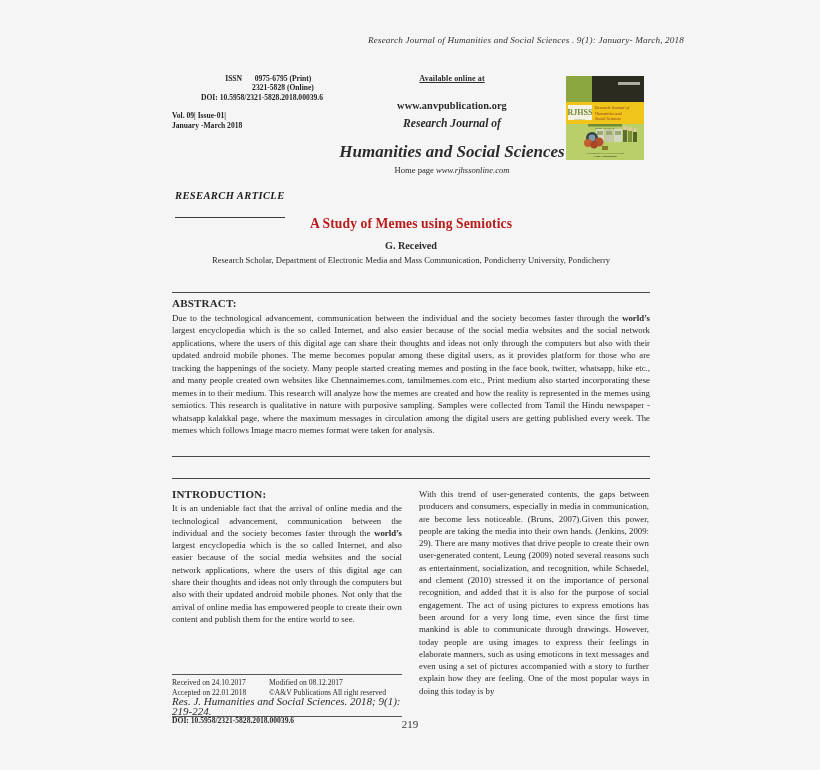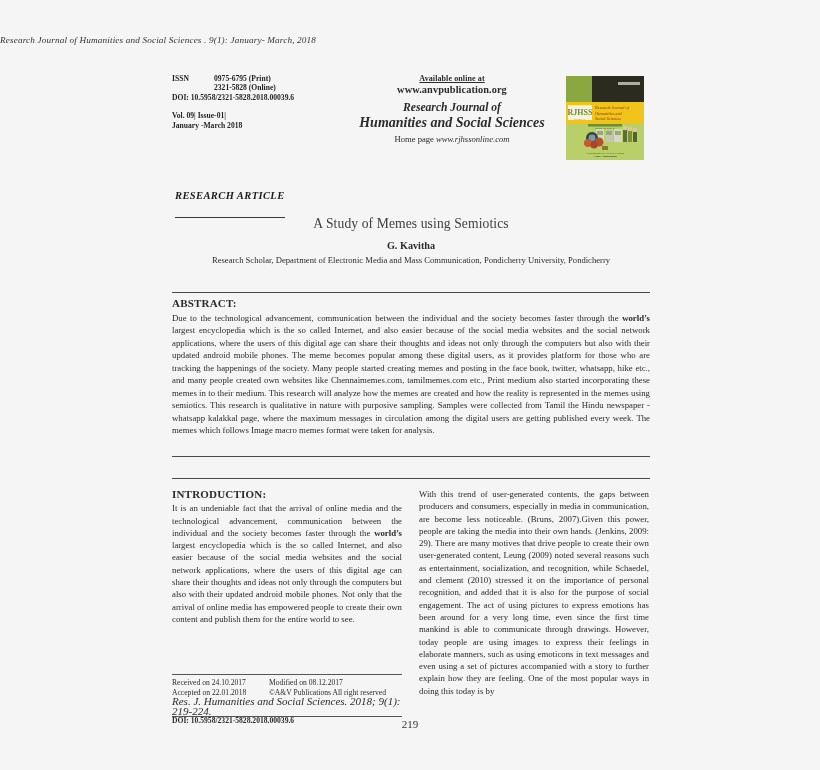--- a/index.html
+++ b/index.html
@@ -32,21 +32,21 @@
     height: 770px;
     background: #f5f5f5;
   }
 
   
   .running-head {
     position: absolute;
     left: 0;
     top: 35px;
     width: 684px;
-    text-align: left;
+    text-align: right;
     font-style: italic;
     font-size: 9.2px;
     letter-spacing: 0.15px;
     color: #333;
   }
 
   
   .masthead {
     position: absolute;
     left: 172px;
@@ -58,21 +58,21 @@
   .ident-block {
     position: absolute;
     left: 0;
     top: 0;
     width: 180px;
     font-size: 7.6px;
     font-weight: bold;
     line-height: 9.4px;
     color: #1f1f1f;
   }
-  .ident-row { white-space: nowrap; }
+  .ident-row { white-space: nowrap; text-align: center; }
   .ident-row .lbl { display: inline-block; width: 42px; }
   .ident-indent { padding-left: 42px; }
   .ident-doi { margin-top: 0px; }
   .vol-block {
     margin-top: 9px;
     font-size: 7.6px;
     font-weight: bold;
     line-height: 9.6px;
   }
 
@@ -86,33 +86,33 @@
   .avail {
     font-size: 8px;
     font-weight: bold;
     text-decoration: underline;
     letter-spacing: 0.1px;
   }
   .site {
     font-size: 10.3px;
     font-weight: bold;
     letter-spacing: 0.1px;
-    margin-top: 1px;
+    margin-top: 17px;
   }
   .jname1 {
     font-size: 11.6px;
     font-weight: bold;
     font-style: italic;
     margin-top: 6px;
   }
   .jname2 {
-    font-size: 14px;
+    font-size: 17px;
     font-weight: bold;
     font-style: italic;
-    margin-top: 1px;
+    margin-top: 12px;
   }
   .homepage {
     font-size: 8.6px;
     margin-top: 3px;
   }
   .homepage .hp-url { font-style: italic; }
 
   
   .cover {
     position: absolute;
@@ -139,23 +139,23 @@
     color: #1c1c1c;
   }
 
   .title {
     position: absolute;
     left: 172px;
     top: 216px;
     width: 478px;
     text-align: center;
     font-size: 13.6px;
-    font-weight: normal;
+    font-weight: bold;
     letter-spacing: 0.1px;
-    color: #404040;
+    color: #b91c1c;
   }
 
   .author {
     position: absolute;
     left: 172px;
     top: 240px;
     width: 478px;
     text-align: center;
     font-size: 10.2px;
     font-weight: bold;
@@ -357,21 +357,21 @@
           <circle cx="69" cy="54" r="2.1" fill="#e0c9a0"></circle>
         </g>
         <rect x="36" y="70" width="6" height="4" fill="#8a7a2a"></rect>
         <text x="39" y="78" font-family="Liberation Serif, serif" font-size="2.4" fill="#3f4f1c" text-anchor="middle">An International Peer Reviewed Journal</text>
         <text x="39" y="80.8" font-family="Liberation Serif, serif" font-size="2.6" font-weight="bold" fill="#2f3f12" text-anchor="middle">A and V Publications</text>
       </svg>
     </div>
 
     <div class="research-article">RESEARCH ARTICLE</div>
     <div class="title">A Study of Memes using Semiotics</div>
-    <div class="author">G. Kavitha</div>
+    <div class="author">G. Received</div>
     <div class="affil">Research Scholar, Department of Electronic Media and Mass Communication, Pondicherry University, Pondicherry</div>
 
     <div class="rule rule-a"></div>
 
     <div class="abstract-head">ABSTRACT:</div>
     <div class="abstract-body"><span>Due to the technological advancement, communication between the individual and the society becomes faster through the </span><b>world’s</b><span> largest encyclopedia which is the so called Internet, and also easier because of the social media websites and the social network applications, where the users of this digital age can share their thoughts and ideas not only through the computers but also with their updated android mobile phones. The meme becomes popular among these digital users, as it provides platform for those who are tracking the happenings of the society. Many people started creating memes and posting in the face book, twitter, whatsapp, hike etc., and many people created own websites like Chennaimemes.com, tamilmemes.com etc., Print medium also started incorporating these memes in to their medium. This research will analyze how the memes are created and how the reality is represented in the memes using semiotics. This research is qualitative in nature with purposive sampling. Samples were collected from Tamil the Hindu newspaper - whatsapp kalakkal page, where the maximum messages in circulation among the digital users are getting published every week. The memes which follows Image macro memes format were taken for analysis.</span></div>
 
     <div class="rule rule-b"></div>
 
 

